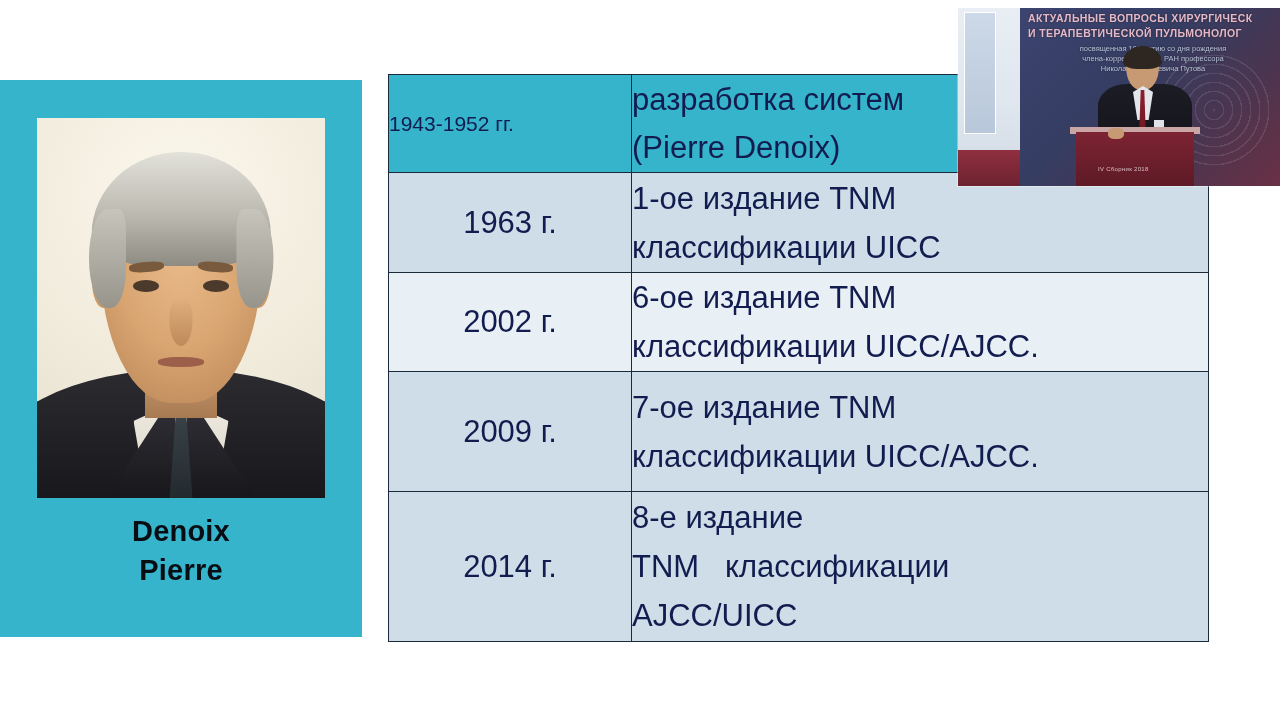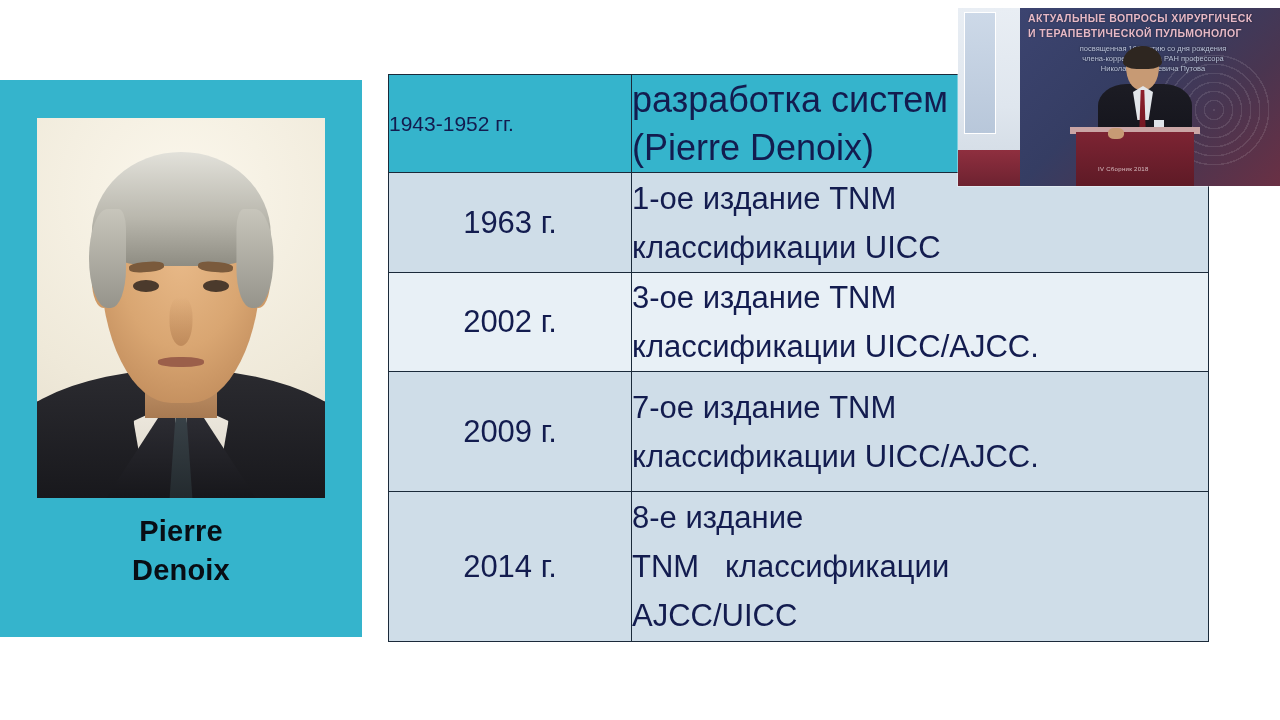--- a/index.html
+++ b/index.html
@@ -235,21 +235,21 @@
   }
   tr.header-row .cell-year {
     font-size: 21px;
     line-height: 46px;
     text-align: left;
     padding-left: 14px;
     vertical-align: top;
     padding-top: 12px;
   }
   tr.header-row .cell-detail {
-    font-size: 36px;
+    font-size: 31px;
     line-height: 48px;
     vertical-align: top;
     padding-top: 12px;
     white-space: nowrap;
     overflow: hidden;
   }
 
   
   tr.row-a td { background: #cfdde8; }
   tr.row-b td { background: #e8f0f6; }
@@ -442,22 +442,22 @@
       <div class="ph-hair-r"></div>
       <div class="ph-brow-l"></div>
       <div class="ph-brow-r"></div>
       <div class="ph-eye-l"></div>
       <div class="ph-eye-r"></div>
       <div class="ph-nose"></div>
       <div class="ph-mouth"></div>
     </div>
 
     <div id="portrait-caption">
+      <div>Denoix</div>
       <div>Pierre</div>
-      <div>Denoix</div>
     </div>
 
   </div>
 
   <table id="tnm-table">
     <colgroup>
       <col class="col-year">
       <col class="col-detail">
     </colgroup>
     <tbody>
@@ -473,21 +473,21 @@
         <td class="cell-year">1963 г.</td>
         <td class="cell-detail">
           <span class="detail-line">1-ое издание TNM</span>
           <span class="detail-line">классификации UICC</span>
         </td>
       </tr>
 
       <tr class="row-b r-h3">
         <td class="cell-year">2002 г.</td>
         <td class="cell-detail">
-          <span class="detail-line">3-ое издание TNM</span>
+          <span class="detail-line">6-ое издание TNM</span>
           <span class="detail-line">классификации UICC/AJCC.</span>
         </td>
       </tr>
 
       <tr class="row-a r-h4">
         <td class="cell-year">2009 г.</td>
         <td class="cell-detail">
           <span class="detail-line">7-ое издание TNM</span>
           <span class="detail-line">классификации UICC/AJCC.</span>
         </td>

